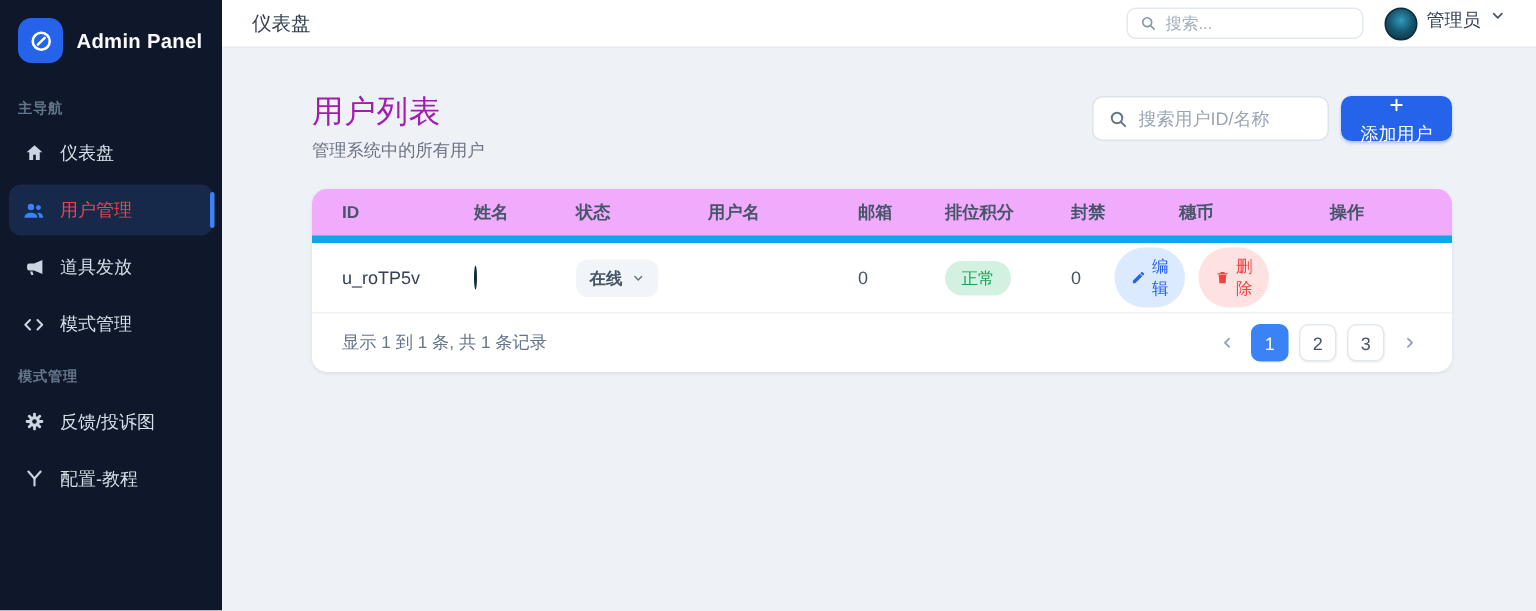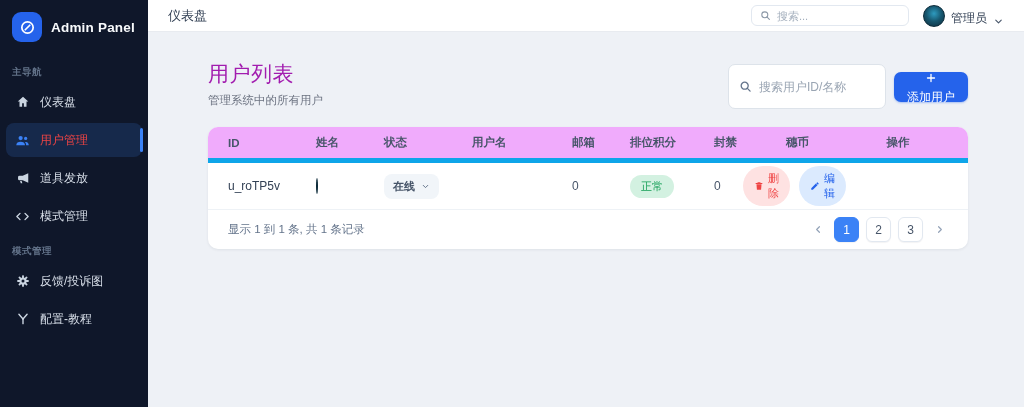--- a/index.html
+++ b/index.html
@@ -19,30 +19,30 @@
   .nav-item.active .active-bar { position:absolute; right:-1px; top:5px; bottom:5px; width:3.5px; border-radius:4px; background:#3b82f6; }
 
   
   .main { flex:1; display:flex; flex-direction:column; }
   .topbar { height:32px; background:#ffffff; border-bottom:1px solid #e8ebf0; display:flex; align-items:center; padding:0 20px; }
   .topbar-title { font-size:13px; color:#334155; font-weight:normal; }
   .topbar-right { margin-left:auto; display:flex; align-items:center; gap:14px; }
   .topbar-search { display:flex; align-items:center; gap:6px; width:158px; height:21px; border:1px solid #e2e8f0; border-radius:6px; padding:0 8px; background:#fff; color:#94a3b8; }
   .topbar-search input { border:none; outline:none; width:100%; font-size:11px; color:#334155; font-family:inherit; background:transparent; }
   .topbar-search input::placeholder { color:#a4afbd; }
-  .user-chip { display:flex; align-items:flex-end; gap:6px; cursor:pointer; }
+  .user-chip { display:flex; align-items:flex-start; gap:6px; cursor:pointer; }
   .avatar-sm { width:22px; height:22px; border-radius:50%; background:radial-gradient(circle at 50% 38%, #2e9bbf 0%, #17576f 48%, #0d2b3a 100%); border:1px solid #0d2b3a; }
   .user-name { font-size:12px; color:#334155; }
 
   .content { padding:28px 56px 0 60px; }
   .content-header { display:flex; align-items:flex-start; }
   .page-title { font-size:21px; font-weight:400; color:#a21caf; letter-spacing:.5px; }
   .page-subtitle { font-size:11.5px; color:#6b7280; margin-top:5px; }
   .header-actions { margin-left:auto; display:flex; align-items:center; gap:8px; margin-top:4px; }
-  .content-search { display:flex; align-items:center; gap:7px; width:158px; height:45px; border:1px solid #dde3ea; border-radius:7px; padding:0 10px; background:#fff; color:#94a3b8; }
+  .content-search { display:flex; align-items:center; gap:7px; width:158px; height:30px; border:1px solid #dde3ea; border-radius:7px; padding:0 10px; background:#fff; color:#94a3b8; }
   .content-search input { border:none; outline:none; width:100%; font-size:12px; color:#334155; font-family:inherit; background:transparent; }
   .content-search input::placeholder { color:#9aa5b3; }
   .add-btn { display:flex; align-items:center; gap:5px; height:30px; padding:0 13px; background:#2563eb; color:#fff; font-size:12px; border:none; border-radius:7px; cursor:pointer; font-family:inherit; box-shadow:0 1px 2px rgba(37,99,235,.35);flex-direction:column; }
 
   
   .card { margin-top:18px; background:#fff; border-radius:10px; box-shadow:0 1px 3px rgba(15,23,42,.07); overflow:hidden; }
   .tgrid { display:grid; grid-template-columns:88px 68px 88px 100px 58px 84px 72px 62px 1fr; align-items:center; padding:0 20px; }
   .thead { background:#f0abfc; height:36px; border-bottom:5px solid #0ea5e9; }
   .th { font-size:11.5px; font-weight:bold; color:#475569; }
   .th.actions { text-align:center; }
@@ -232,36 +232,36 @@
                   <polyline points="6 9 12 15 18 9"></polyline>
                 </svg>
             </span>
           </span>
         </span>
         <span class="td"></span>
         <span class="td">0</span>
         <span class="td"><span class="badge-ok">正常</span></span>
         <span class="td">0</span>
         <span class="td actions-cell">
+          <button class="pill-btn pill-edit">
+            <span>
+              <svg width="10" height="10" viewBox="0 0 24 24" fill="#2563eb">
+                  <path d="M3 17.2V21h3.8L17.9 9.9l-3.8-3.8L3 17.2zM20.7 7.1c.4-.4.4-1 0-1.4l-2.4-2.4c-.4-.4-1-.4-1.4 0l-1.9 1.9 3.8 3.8 1.9-1.9z"></path>
+                </svg>
+            </span>
+            <span>编辑</span>
+          </button>
           <button class="pill-btn pill-del">
             <span>
               <svg width="10" height="10" viewBox="0 0 24 24" fill="#ef4444">
                   <path d="M9 3h6l1 2h4v2H4V5h4l1-2z"></path>
                   <path d="M6 8h12l-1 13H7L6 8z"></path>
                 </svg>
             </span>
             <span>删除</span>
-          </button>
-          <button class="pill-btn pill-edit">
-            <span>
-              <svg width="10" height="10" viewBox="0 0 24 24" fill="#2563eb">
-                  <path d="M3 17.2V21h3.8L17.9 9.9l-3.8-3.8L3 17.2zM20.7 7.1c.4-.4.4-1 0-1.4l-2.4-2.4c-.4-.4-1-.4-1.4 0l-1.9 1.9 3.8 3.8 1.9-1.9z"></path>
-                </svg>
-            </span>
-            <span>编辑</span>
           </button>
         </span>
       </div>
 
       <div class="card-footer">
         <span class="footer-summary">显示 1 到 1 条, 共 1 条记录</span>
         <div class="pager">
           <button class="page-arrow">
             <span>
               <svg width="11" height="11" viewBox="0 0 24 24" fill="none" stroke="#94a3b8" stroke-width="2.6" stroke-linecap="round" stroke-linejoin="round">

